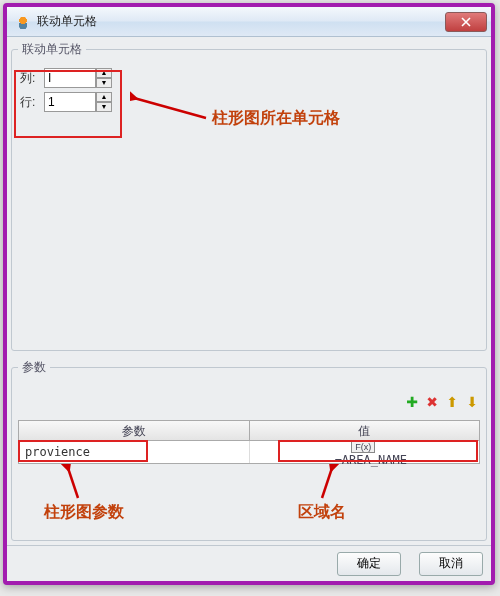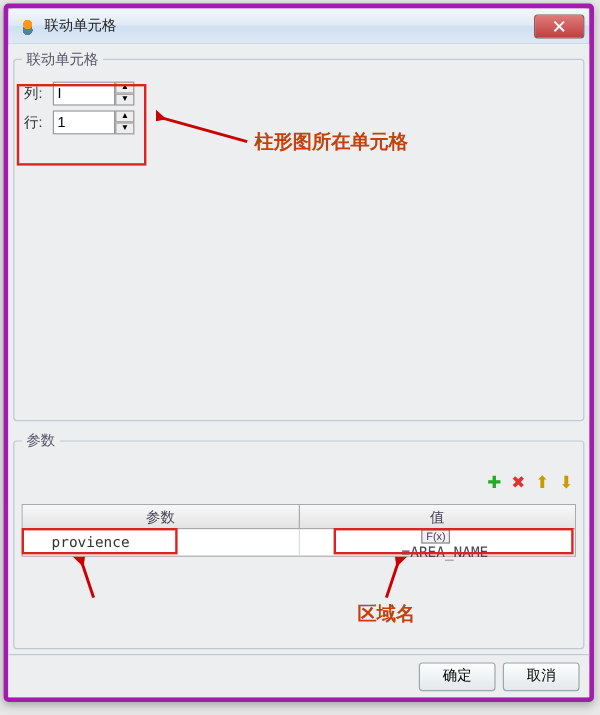--- a/index.html
+++ b/index.html
@@ -38,25 +38,25 @@
   .toolbar { position:absolute; right:6px; top:18px; display:flex; gap:4px; }
   .toolbar span { width:16px; height:16px; display:flex; align-items:center; justify-content:center; font-size:14px; cursor:pointer; }
   .plus { color:#2a2; } .cross { color:#d33; } .up,.down { color:#c90; }
   .param-table { position:absolute; left:6px; right:6px; top:44px; border:1px solid #aaa; background:#fff; }
   .param-head { display:flex; background:linear-gradient(#f8f8f8,#e4e4e4); border-bottom:1px solid #aaa; height:20px; }
   .param-head div { flex:1; text-align:center; font-size:12px; border-right:1px solid #aaa; line-height:20px; }
   .param-head div:last-child { border-right:none; }
   .param-row { display:flex; height:22px; }
   .param-row > div { flex:1; font-size:12px; display:flex; align-items:center; padding:0 2px; border-right:1px solid #ddd; }
   .param-row > div:last-child { border-right:none;flex-direction:column; }
-  .param-name { font-family: monospace; color:#333; padding-left:22px;text-align:right; }
+  .param-name { font-family: monospace; color:#333; padding-left:4px;text-align:right; }
   .fx-btn { width:24px; height:18px; border:1px solid #888; background:#f0f0f0; font-size:9px; margin-right:2px; display:flex; align-items:center; justify-content:center; cursor:pointer; }
   .fx-val { flex:1; font-family: monospace; padding-left: 13px; }
   .footer { position:absolute; bottom:0; left:0; right:0; height:36px; background:#eceef0; border-top:1px solid #c0c8d0;
-    display:flex; justify-content:flex-end; align-items:center; padding:0 8px; gap:6px; }
+    display:flex; justify-content:flex-end; align-items:center; padding:0 8px; gap:18px; }
   .footer button { width:64px; height:24px; border:1px solid #9aa; border-radius:3px;
     background:linear-gradient(#fdfdfd,#e4e8ec); font-size:12px; cursor:pointer; }
 </style>
 </head>
 <body>
 
 <div class="window">
   <div class="titlebar">
     <span class="java-icon"></span>
     <span class="title-text">联动单元格</span>
@@ -137,20 +137,21 @@
       <div class="red-box" style="left:266px; top:64px; width:200px; height:22px;"></div>
 
       <svg class="arrow" style="left:42px; top:88px; width:40px; height:40px;">
         <defs>
             <marker id="ah2" markerWidth="10" markerHeight="8" refX="2" refY="4" orient="auto">
               <path d="M8 0 L0 4 L8 8 Z" fill="#c00"></path>
             </marker>
           </defs>
         <line x1="24" y1="34" x2="14" y2="4" stroke="#c00" stroke-width="2.5" marker-end="url(#ah2)"></line>
       </svg>
+      <div class="anno" style="left:32px; top:126px;">柱形图参数</div>
 
       <svg class="arrow" style="left:300px; top:88px; width:40px; height:40px;">
         <defs>
             <marker id="ah3" markerWidth="10" markerHeight="8" refX="2" refY="4" orient="auto">
               <path d="M8 0 L0 4 L8 8 Z" fill="#c00"></path>
             </marker>
           </defs>
         <line x1="10" y1="34" x2="20" y2="4" stroke="#c00" stroke-width="2.5" marker-end="url(#ah3)"></line>
       </svg>
       <div class="anno" style="left:286px; top:126px;font-family:Liberation Serif, serif;">区域名</div>

